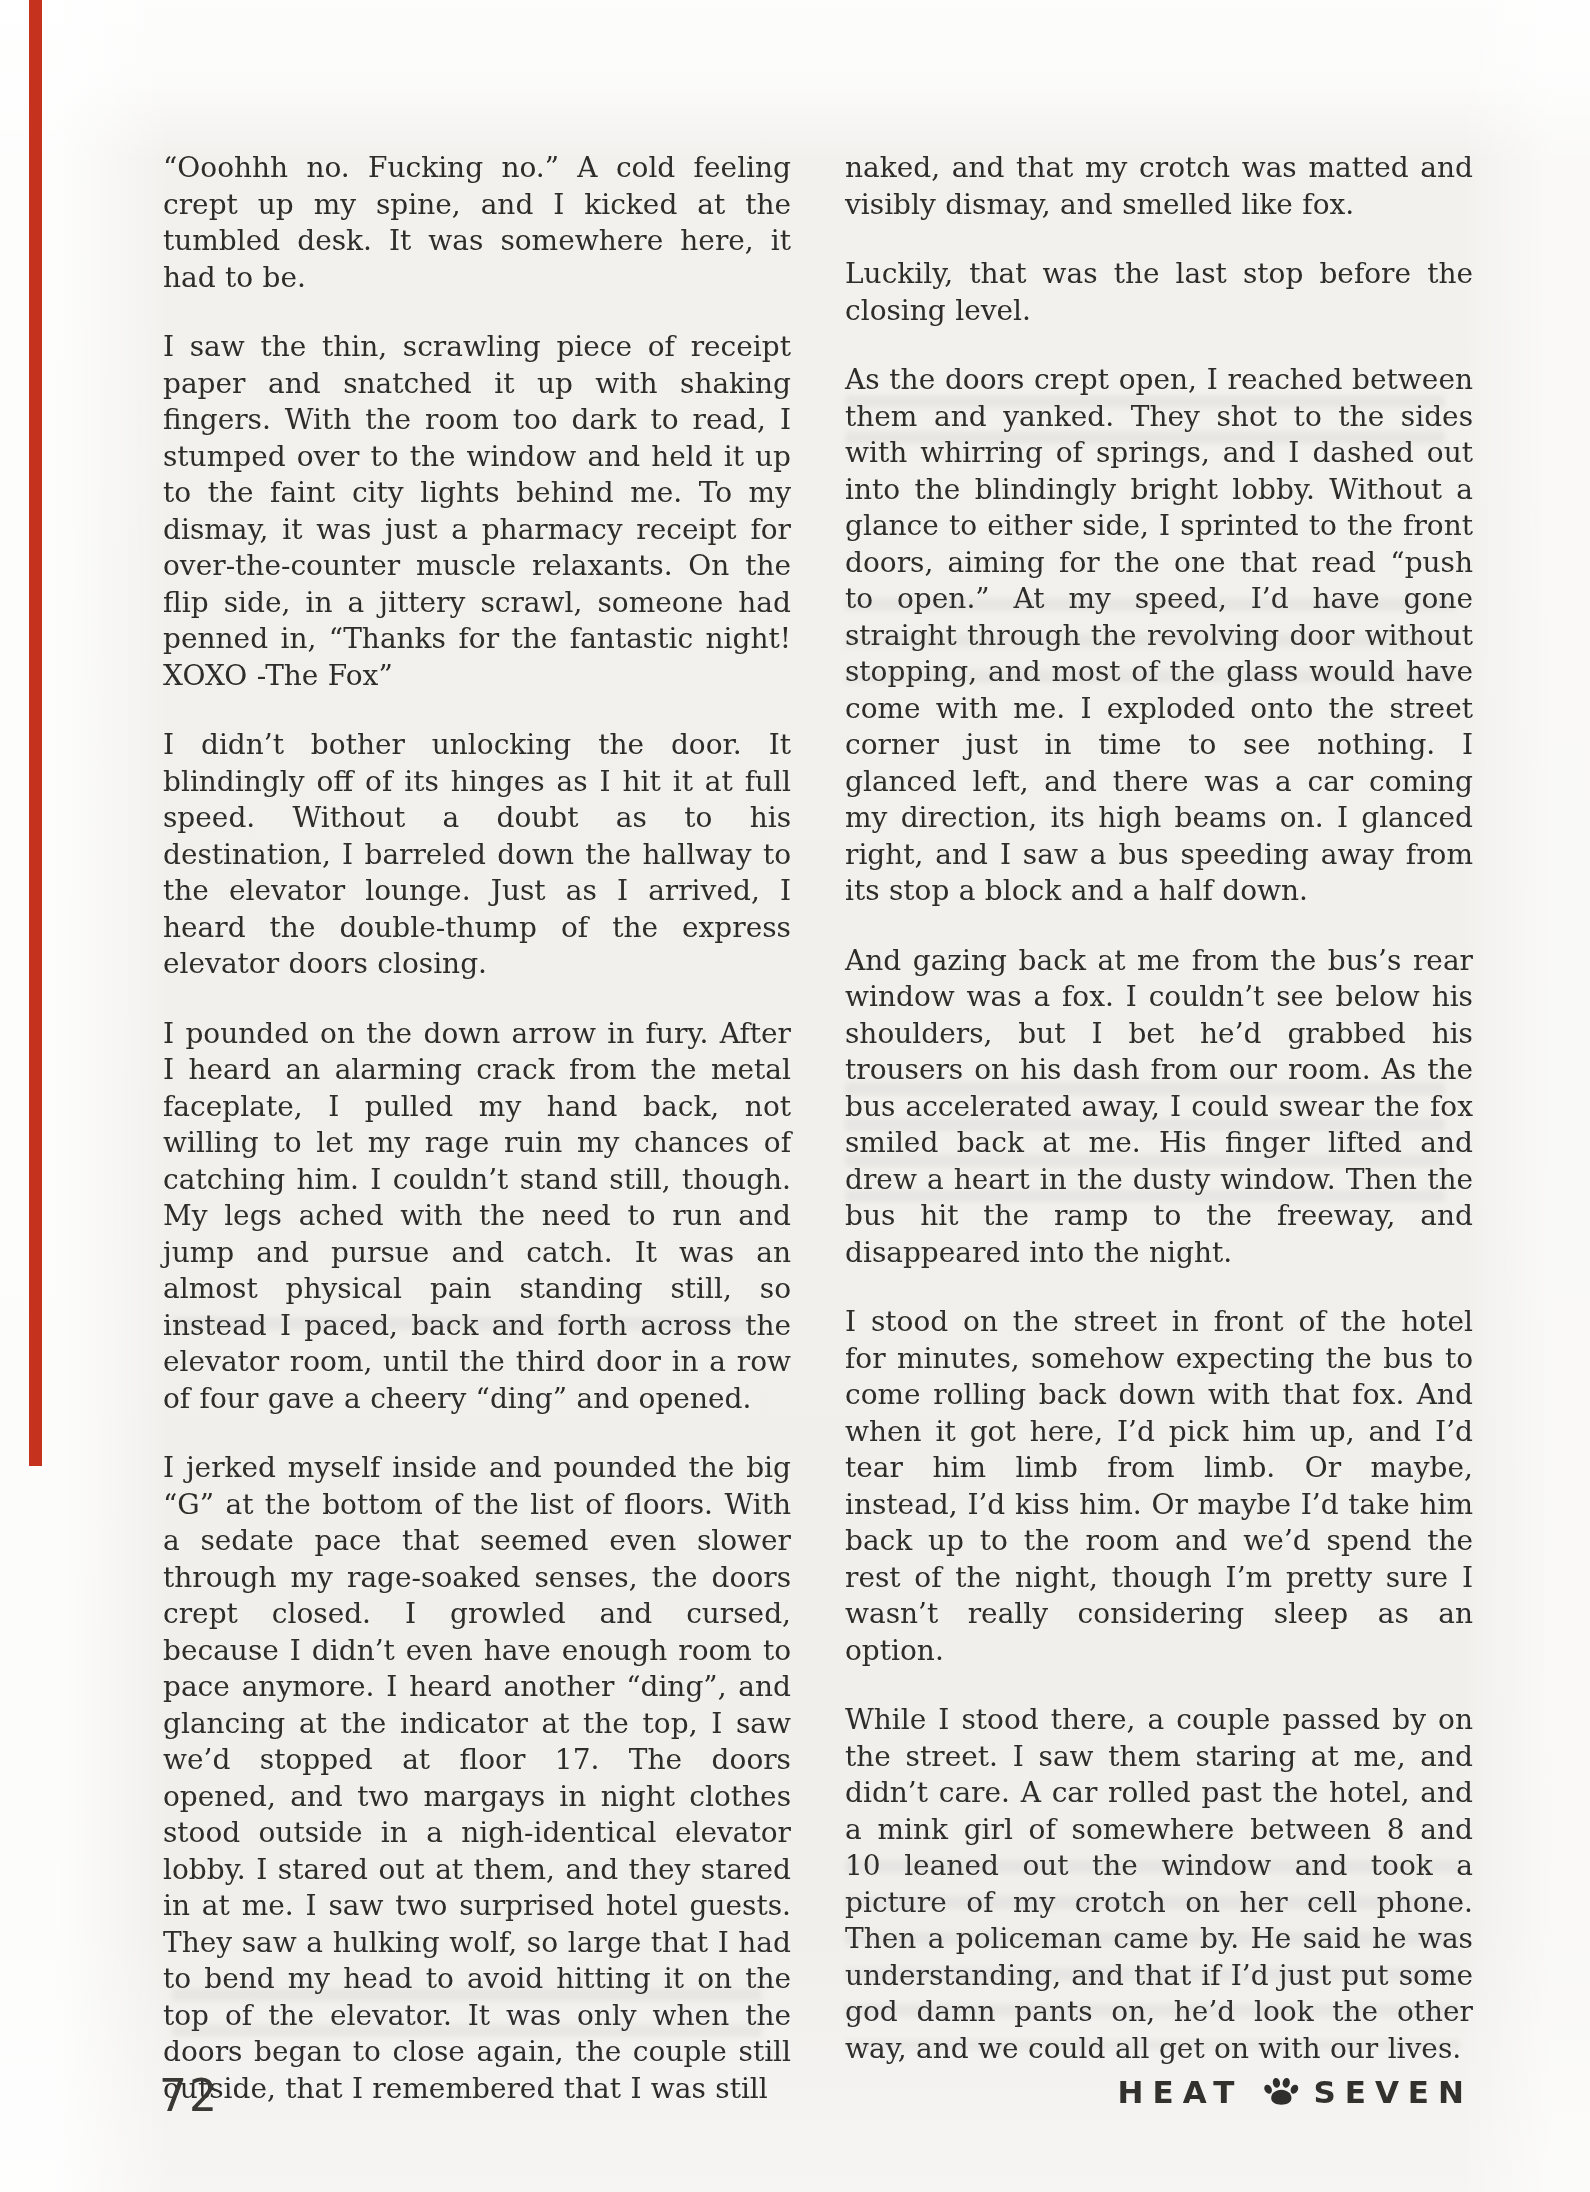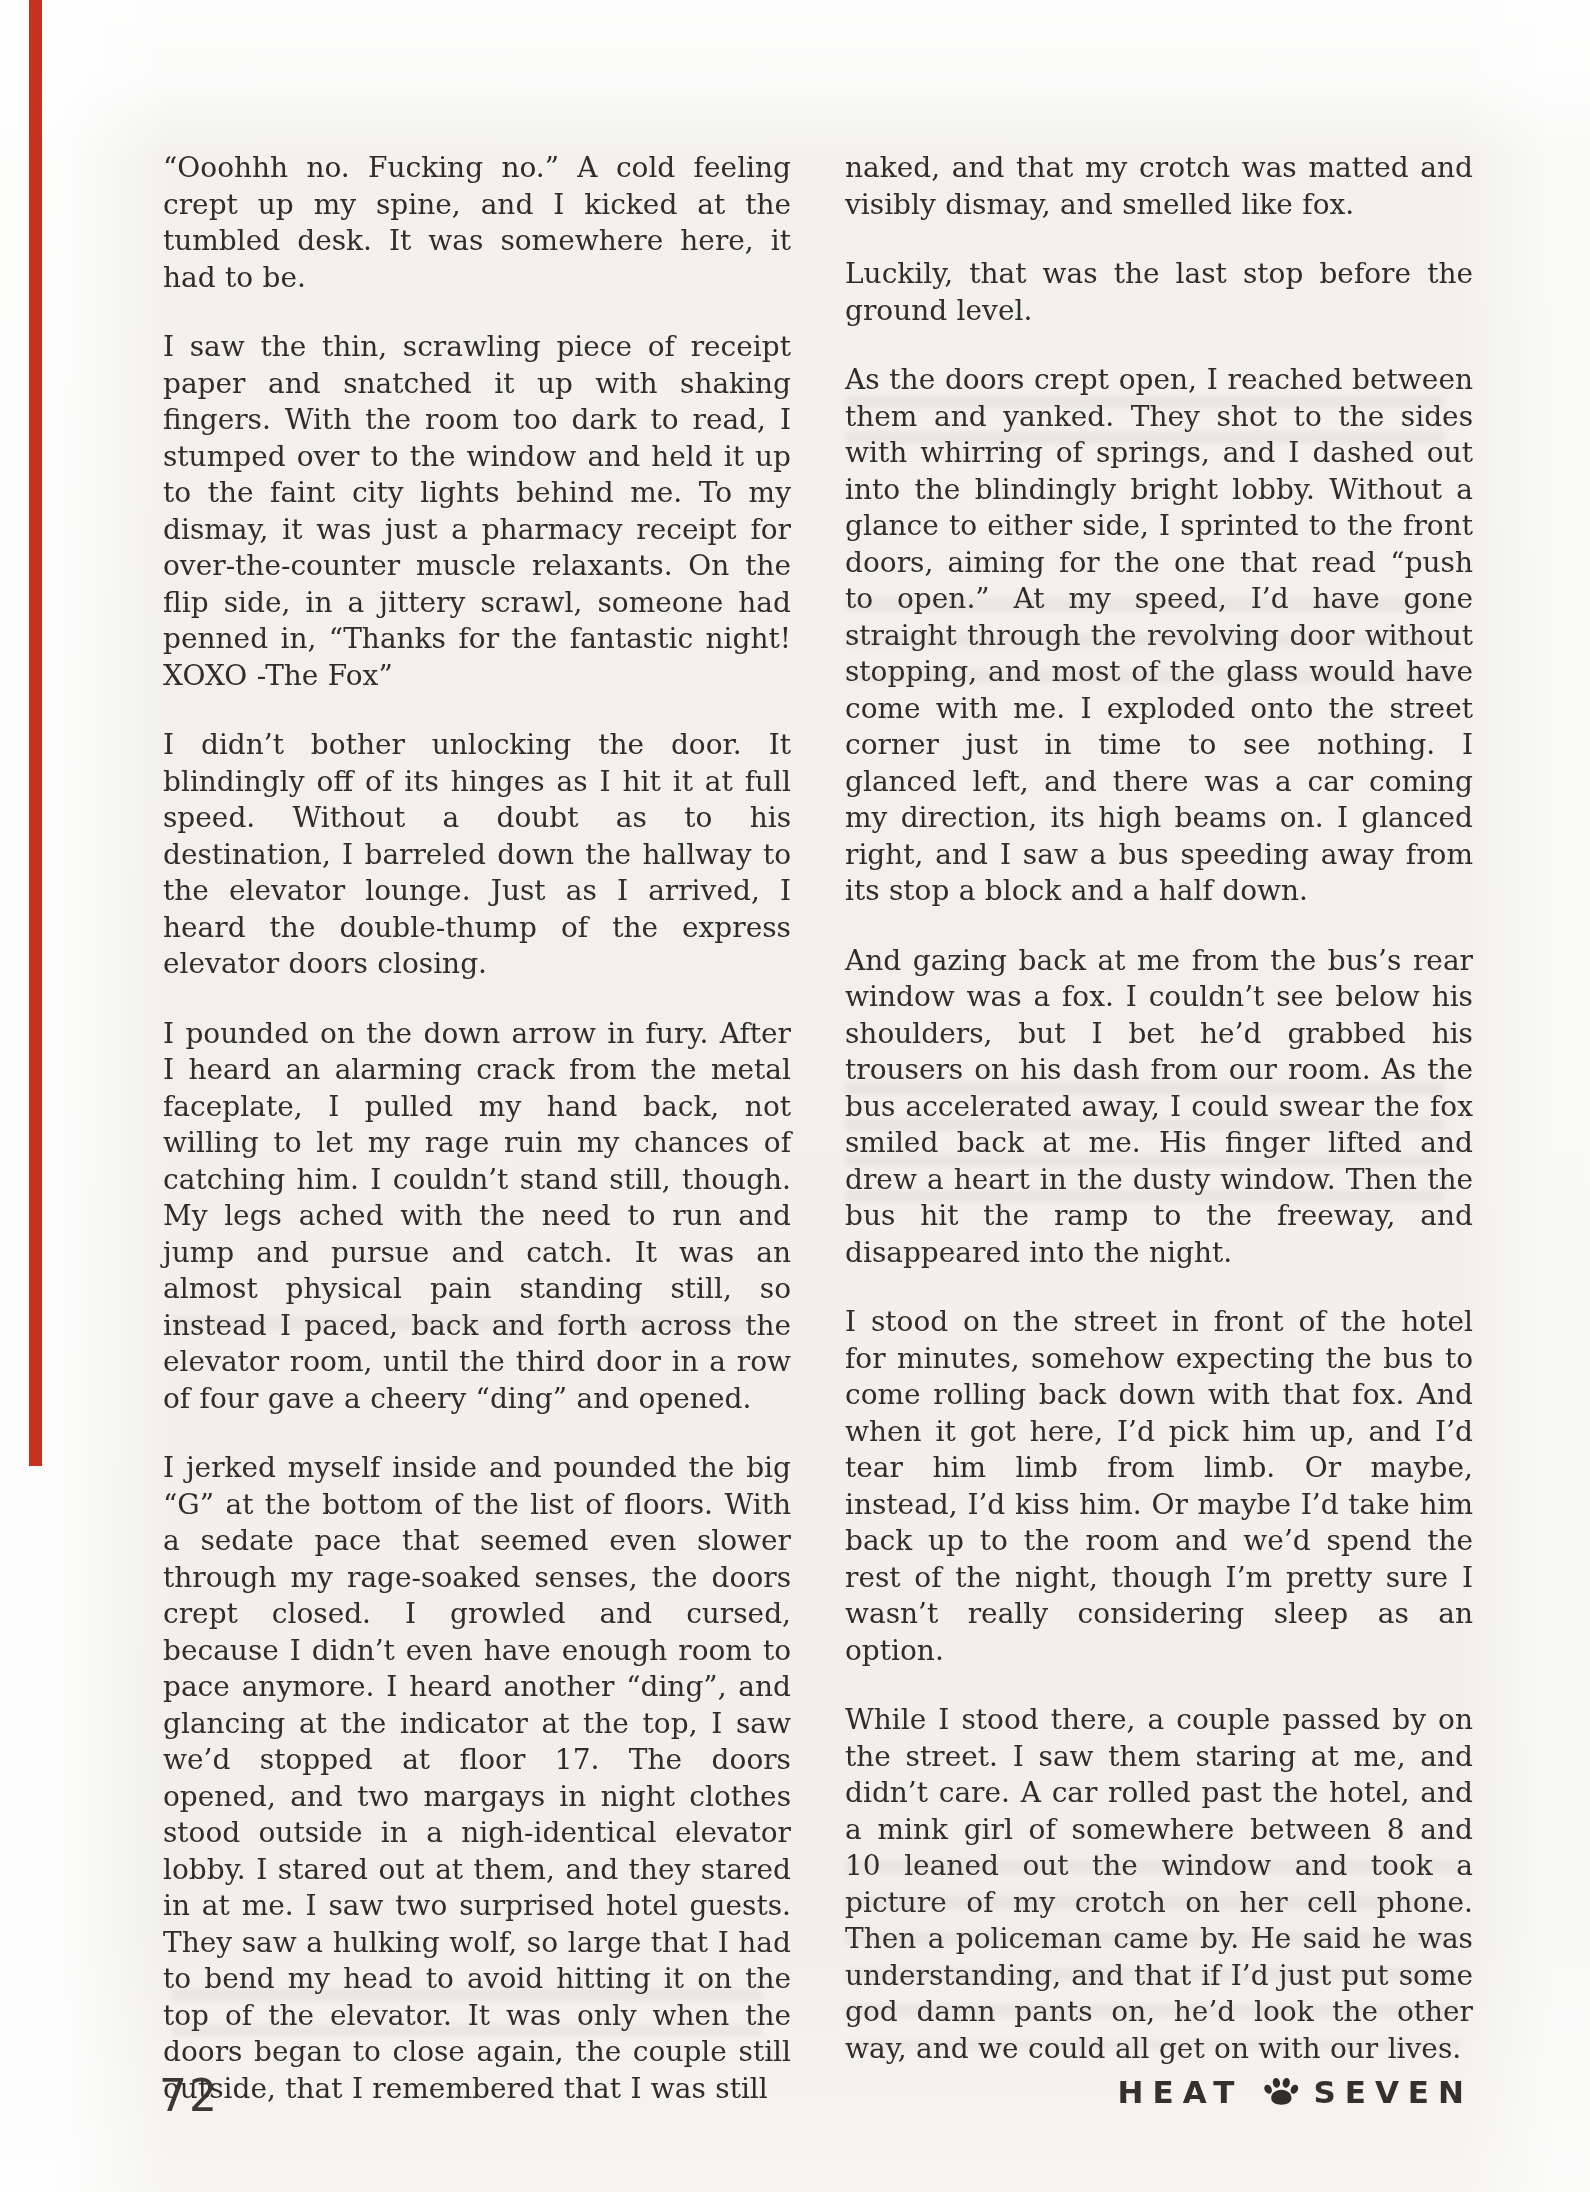--- a/index.html
+++ b/index.html
@@ -69,21 +69,21 @@
   <main class="columns">
     <section class="col">
       <p>“Ooohhh no. Fucking no.” A cold feeling crept up my spine, and I kicked at the tumbled desk. It was somewhere here, it had to be.</p>
       <p>I saw the thin, scrawling piece of receipt paper and snatched it up with shaking fingers. With the room too dark to read, I stumped over to the window and held it up to the faint city lights behind me. To my dismay, it was just a pharmacy receipt for over-the-counter muscle relaxants. On the flip side, in a jittery scrawl, someone had penned in, “Thanks for the fantastic night! XOXO -The Fox”</p>
       <p>I didn’t bother unlocking the door. It blindingly off of its hinges as I hit it at full speed. Without a doubt as to his destination, I barreled down the hallway to the elevator lounge. Just as I arrived, I heard the double-thump of the express elevator doors closing.</p>
       <p>I pounded on the down arrow in fury. After I heard an alarming crack from the metal faceplate, I pulled my hand back, not willing to let my rage ruin my chances of catching him. I couldn’t stand still, though. My legs ached with the need to run and jump and pursue and catch. It was an almost physical pain standing still, so instead I paced, back and forth across the elevator room, until the third door in a row of four gave a cheery “ding” and opened.</p>
       <p>I jerked myself inside and pounded the big “G” at the bottom of the list of floors. With a sedate pace that seemed even slower through my rage-soaked senses, the doors crept closed. I growled and cursed, because I didn’t even have enough room to pace anymore. I heard another “ding”, and glancing at the indicator at the top, I saw we’d stopped at floor 17. The doors opened, and two margays in night clothes stood outside in a nigh-identical elevator lobby. I stared out at them, and they stared in at me. I saw two surprised hotel guests. They saw a hulking wolf, so large that I had to bend my head to avoid hitting it on the top of the elevator. It was only when the doors began to close again, the couple still outside, that I remembered that I was still</p>
     </section>
     <section class="col">
       <p>naked, and that my crotch was matted and visibly dismay, and smelled like fox.</p>
-      <p>Luckily, that was the last stop before the ground level.</p>
+      <p>Luckily, that was the last stop before the closing level.</p>
       <p>As the doors crept open, I reached between them and yanked. They shot to the sides with whirring of springs, and I dashed out into the blindingly bright lobby. Without a glance to either side, I sprinted to the front doors, aiming for the one that read “push to open.” At my speed, I’d have gone straight through the revolving door without stopping, and most of the glass would have come with me. I exploded onto the street corner just in time to see nothing. I glanced left, and there was a car coming my direction, its high beams on. I glanced right, and I saw a bus speeding away from its stop a block and a half down.</p>
       <p>And gazing back at me from the bus’s rear window was a fox. I couldn’t see below his shoulders, but I bet he’d grabbed his trousers on his dash from our room. As the bus accelerated away, I could swear the fox smiled back at me. His finger lifted and drew a heart in the dusty window. Then the bus hit the ramp to the freeway, and disappeared into the night.</p>
       <p>I stood on the street in front of the hotel for minutes, somehow expecting the bus to come rolling back down with that fox. And when it got here, I’d pick him up, and I’d tear him limb from limb. Or maybe, instead, I’d kiss him. Or maybe I’d take him back up to the room and we’d spend the rest of the night, though I’m pretty sure I wasn’t really considering sleep as an option.</p>
       <p>While I stood there, a couple passed by on the street. I saw them staring at me, and didn’t care. A car rolled past the hotel, and a mink girl of somewhere between 8 and 10 leaned out the window and took a picture of my crotch on her cell phone. Then a policeman came by. He said he was understanding, and that if I’d just put some god damn pants on, he’d look the other way, and we could all get on with our lives.</p>
     </section>
   </main>
 
   <div class="ghost g1"></div>
   <div class="ghost g2"></div>
   <div class="ghost g3"></div>

